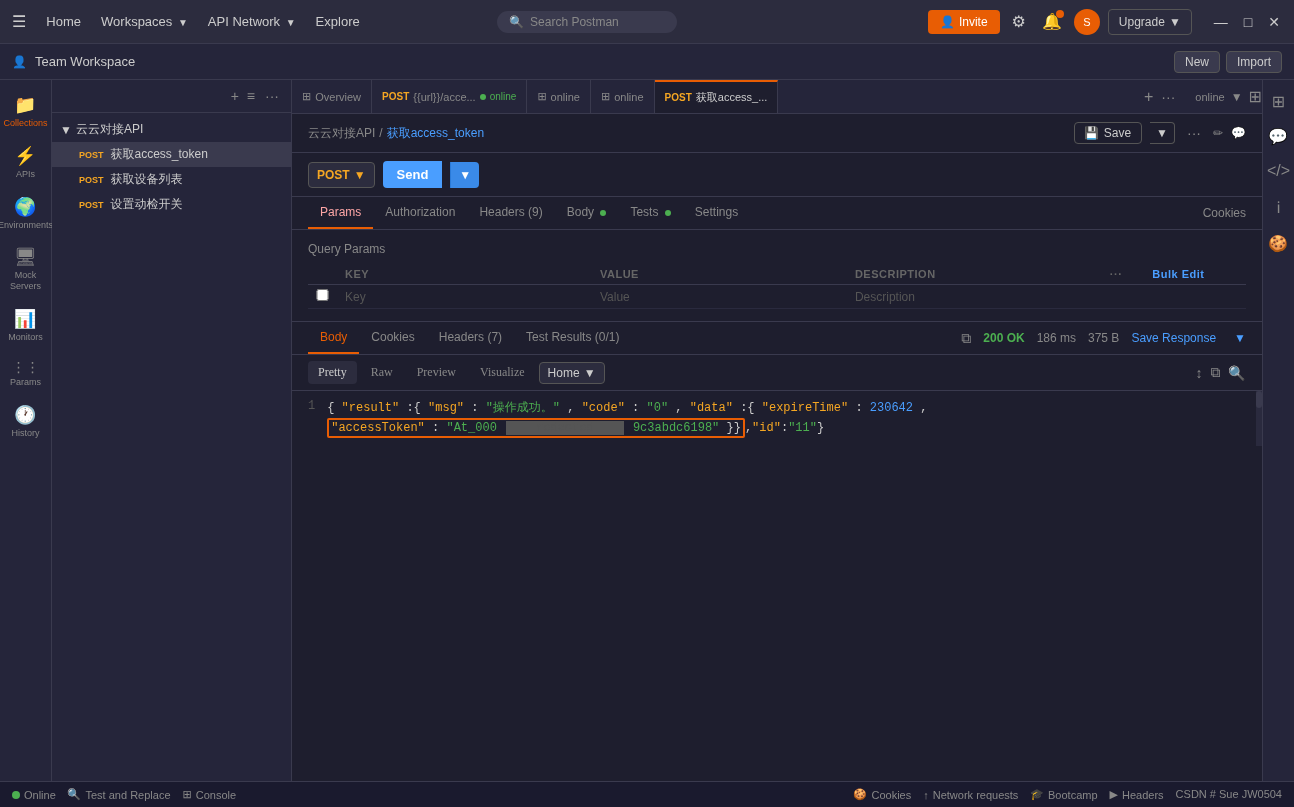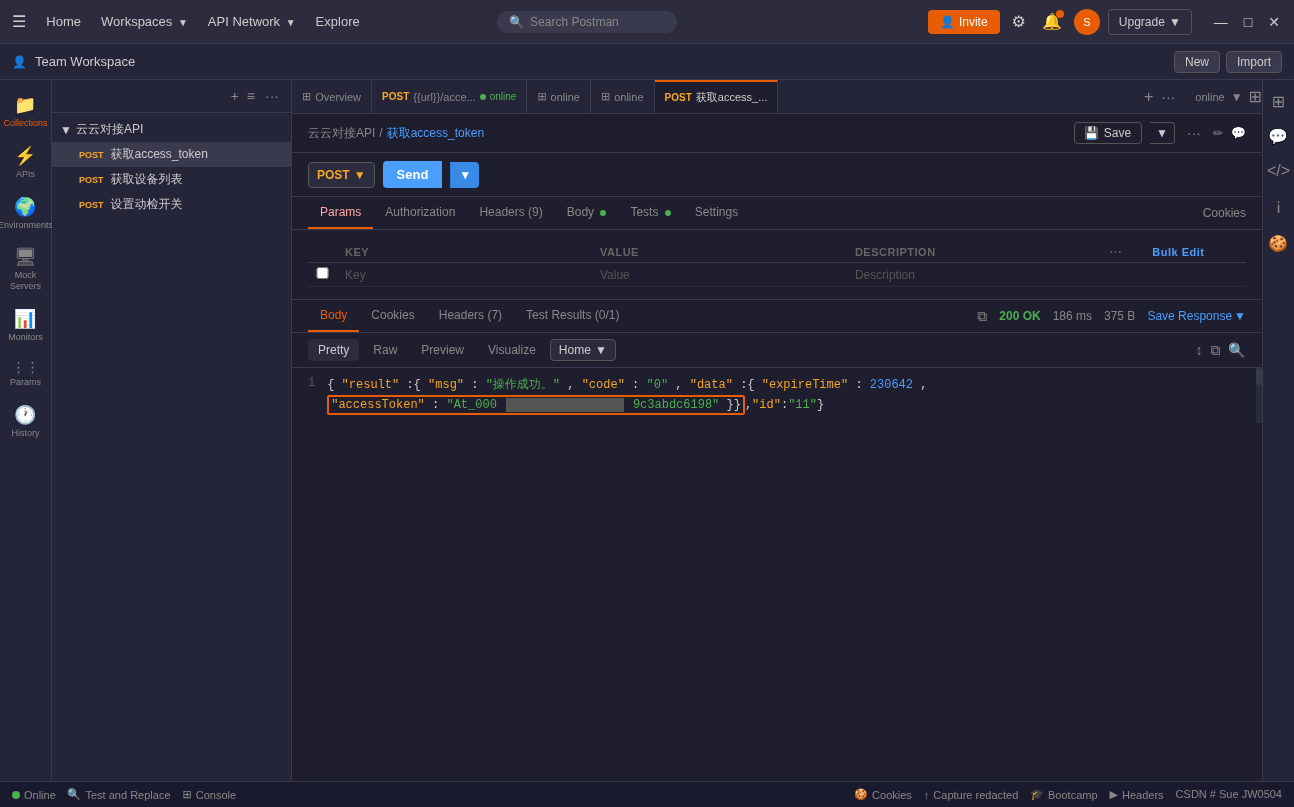--- a/index.html
+++ b/index.html
@@ -100,25 +100,25 @@
 
     
     .response-area { display: flex; flex-direction: column; border-top: 1px solid #3a3a4e; background: #1e1e2e; }
     .resp-tabs-bar { display: flex; align-items: center; padding: 0 16px; border-bottom: 1px solid #3a3a4e; }
     .resp-tab { padding: 8px 12px; color: #888; cursor: pointer; font-size: 12px; border-bottom: 2px solid transparent; }
     .resp-tab.active { color: #e85d04; border-bottom-color: #e85d04; }
     .resp-status { margin-left: auto; display: flex; gap: 12px; align-items: center; font-size: 12px; }
     .status-ok { color: #4caf50; font-weight: bold; }
     .status-time { color: #888; }
     .status-size { color: #888; }
-    .save-response-btn { color: #4a9eff; cursor: pointer; font-size: 12px; display: flex; align-items: center; gap: 2px; }
+    .save-response-btn { color: #4a9eff; cursor: pointer; font-size: 12px; display: flex; align-items: center; gap: 18px; }
 
     
     .resp-body-toolbar { display: flex; align-items: center; padding: 6px 16px; gap: 4px; border-bottom: 1px solid #3a3a4e; }
-    .resp-format-tab { padding: 4px 10px; color: #888; cursor: pointer; font-size: 12px; border-radius: 4px; }
+    .resp-format-tab { padding: 4px 10px; color: #888; cursor: pointer; font-size: 12px; border-radius: 4px; font-family: Liberation Serif, serif; }
     .resp-format-tab.active { color: #ccc; background: #2c2c3e; }
     .resp-format-select { background: #2c2c3e; border: 1px solid #555; color: #ccc; border-radius: 4px; padding: 3px 8px; font-size: 12px; cursor: pointer; display: flex; align-items: center; gap: 4px; }
     .resp-toolbar-right { margin-left: auto; display: flex; gap: 8px; align-items: center; }
     .resp-tool-btn { background: none; border: none; color: #888; cursor: pointer; font-size: 14px; }
 
     
     .resp-content { flex: 1; padding: 8px 16px; overflow-y: auto; font-family: 'Courier New', monospace; font-size: 12px; position: relative; }
     .line-num { color: #555; margin-right: 12px; user-select: none; }
     .json-bracket { color: #ccc; }
     .json-key { color: #f5a623; }
@@ -323,20 +323,21 @@
         <div class="req-tab active">Params</div>
         <div class="req-tab">Authorization</div>
         <div class="req-tab">Headers (9)</div>
         <div class="req-tab">Body <span class="dot"></span></div>
         <div class="req-tab">Tests <span class="dot"></span></div>
         <div class="req-tab">Settings</div>
         <span class="cookies-link">Cookies</span>
       </div>
 
       <div class="query-params">
+        <div class="query-params-title">Query Params</div>
         <table class="params-table">
           <thead>
             <tr>
               <th class="checkbox-col"></th>
               <th>KEY</th>
               <th>VALUE</th>
               <th>DESCRIPTION</th>
               <th>···</th>
               <th><span class="bulk-edit">Bulk Edit</span></th>
             </tr>
@@ -462,21 +463,21 @@
     <span>⊞</span>
     <span>Console</span>
   </div>
   <div class="status-right">
     <div class="status-item">
       <span>🍪</span>
       <span>Cookies</span>
     </div>
     <div class="status-item">
       <span>↑</span>
-      <span>Capture redacted</span>
+      <span>Network requests</span>
     </div>
     <div class="status-item">
       <span>🎓</span>
       <span>Bootcamp</span>
     </div>
     <div class="status-item">
       <span>▶</span>
       <span>Headers</span>
     </div>
     <span>CSDN # Sue JW0504</span>

